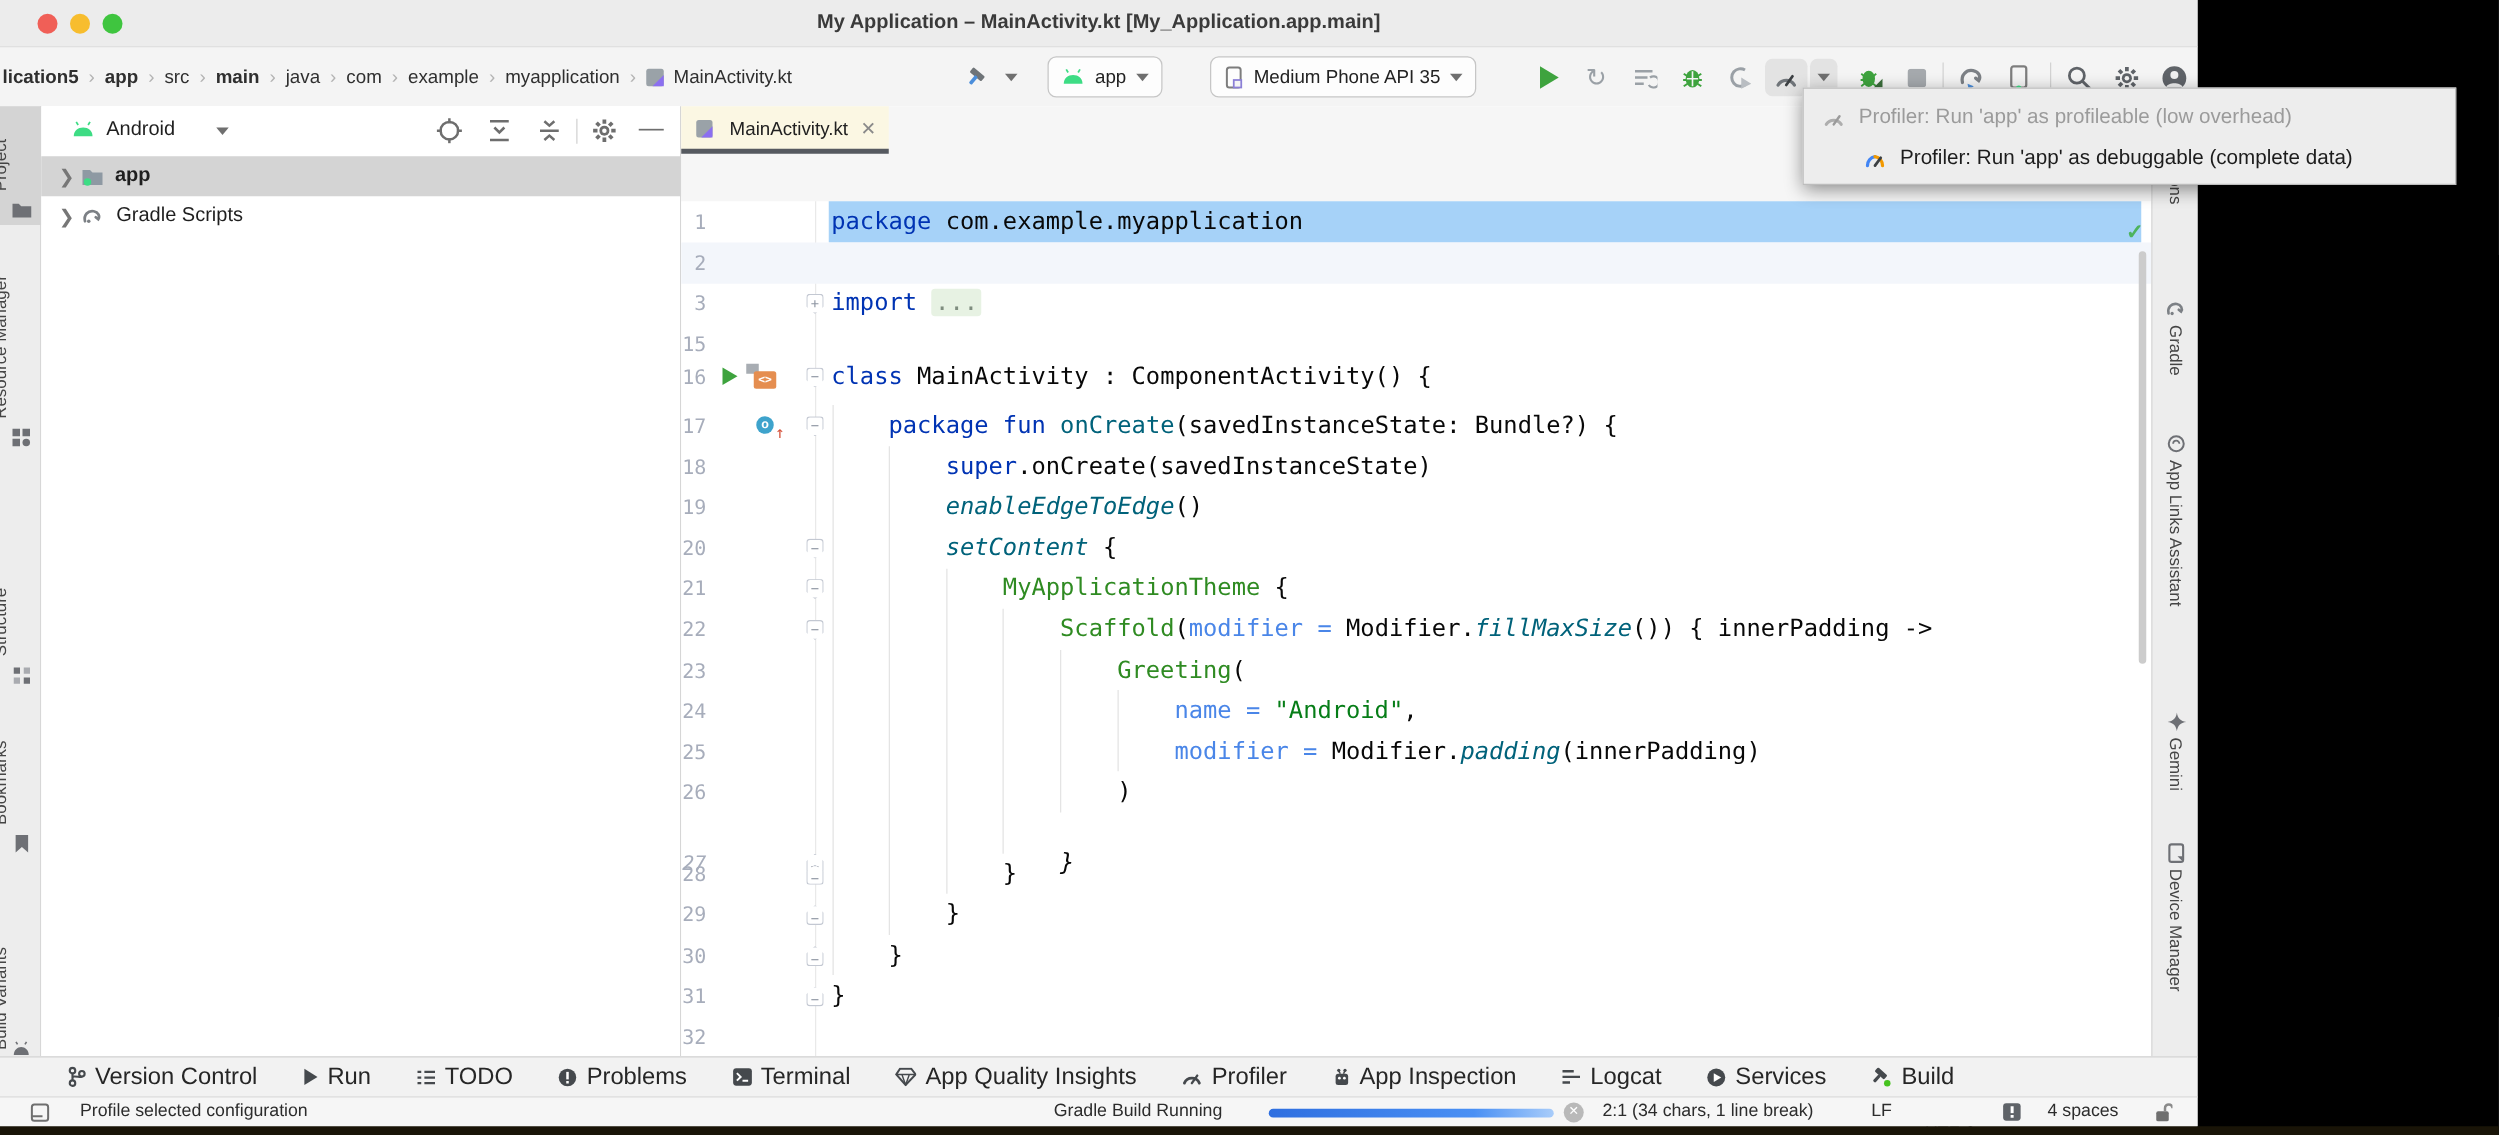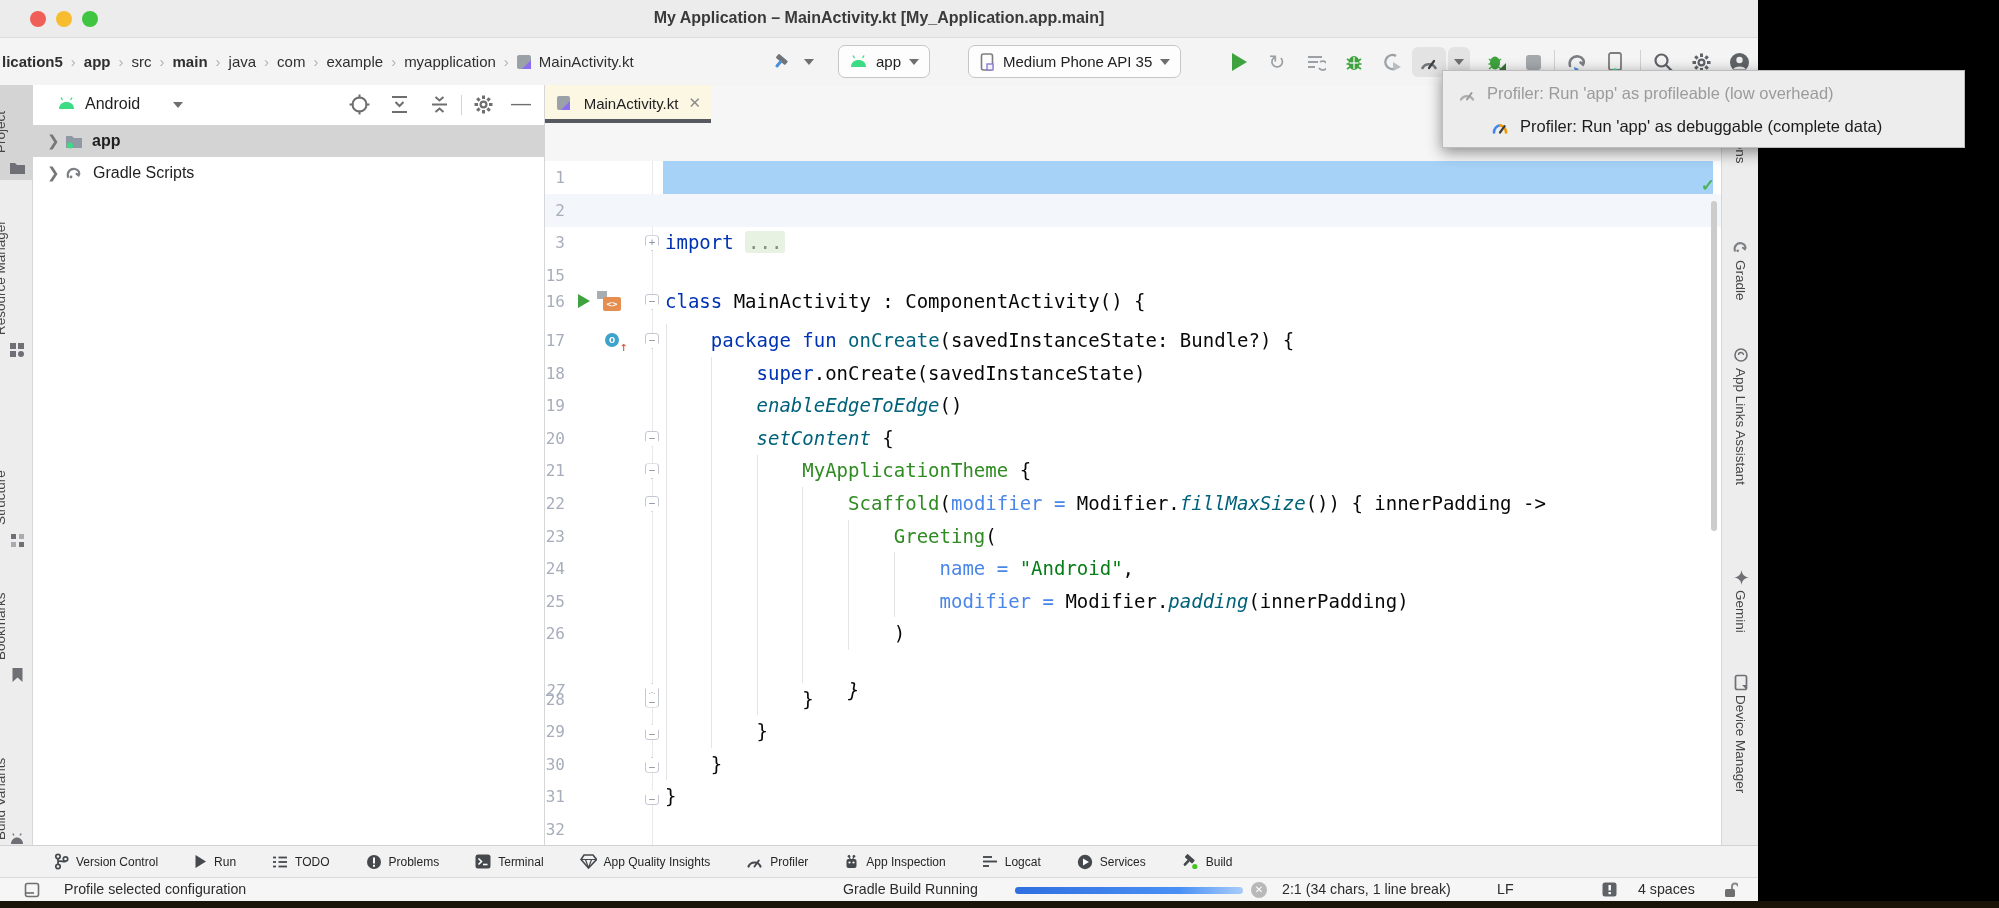--- a/index.html
+++ b/index.html
@@ -88,21 +88,21 @@
                    font:bold 9px "DejaVu Sans Mono",monospace; text-align:center; line-height:14px; border-radius:2px; }
   .overrideic { position:absolute; left:60px; top:8px; width:24px; height:16px; }
   .overrideic .oc { position:absolute; left:0; top:1px; width:14px; height:14px; border-radius:50%; background:#3ea3cc; color:#fff; font:bold 10px "Liberation Sans",sans-serif; text-align:center; line-height:14px; }
   .overrideic .ar { position:absolute; left:15px; top:-2px; color:#d6533c; font-size:13px; }
   .echeck { position:absolute; right:6px; top:90px; color:#4db35c; font-size:17px; font-weight:bold; z-index:3; }
   .escroll { position:absolute; right:4px; top:116px; width:6px; height:330px; background:#cccccc; border-radius:3px; z-index:3; }
 
   
   .bottombar { position:absolute; left:0; top:845px; width:1758px; height:32px; background:#f2f2f2; border-top:1px solid #d2d2d2;
                display:flex; align-items:center; gap:36px; padding-left:54px; }
-  .bitem { display:flex; align-items:center; gap:7px; font-size:12px; color:#262626; white-space:nowrap; }
+  .bitem { display:flex; align-items:center; gap:7px; font-size:19px; color:#262626; white-space:nowrap; }
   .statusbar { position:absolute; left:0; top:877px; width:1758px; height:24px; background:#f6f6f6; border-top:1px solid #dadada; font-size:14.2px; color:#2c2c2c; }
   .st { position:absolute; top:3px; white-space:nowrap; }
   .progress { position:absolute; left:1015px; top:9px; width:228px; height:7px; border-radius:4px;
               background:linear-gradient(90deg,#2f6fe0 0%,#4a90f4 72%,#a8ccfa 100%); }
   .cancel { position:absolute; left:1251px; top:4px; width:16px; height:16px; border-radius:50%; background:#b9b9b9; color:#fff;
             font-size:10px; line-height:16px; text-align:center; }
   .dockstrip { position:absolute; left:0; top:901px; width:1999px; height:7px; background:#191407; }
 
   svg { display:block; }
   .icw { display:inline-flex; align-items:center; justify-content:center; }
@@ -449,20 +449,21 @@
             <div class="iguide" style="left: 120.5px; top: 163px; height: 456px;"></div>
             <div class="iguide" style="left: 166px; top: 196px; height: 391px;"></div>
             <div class="iguide" style="left: 211.5px; top: 294px; height: 260px;"></div>
             <div class="iguide" style="left: 257px; top: 326px; height: 196px;"></div>
             <div class="iguide" style="left: 303px; top: 359px; height: 130px;"></div>
             <div class="iguide" style="left: 348.5px; top: 391px; height: 65px;"></div>
           </div>
         <div id="code-lines">
             <div class="crow sel" style="top: 0px;">
               <span class="lnum">1</span>
+              <span class="code"><span class="tk-kw">package</span><span class="tk-pl"> com.example.myapplication</span></span>
             </div>
             <div class="crow caret" style="top: 32.6px;">
               <span class="lnum">2</span>
               <span class="code"></span>
             </div>
             <div class="crow" style="top: 65.2px;">
               <span class="lnum">3</span>
               <span class="foldm begin">+</span>
               <span class="code"><span class="tk-kw">import</span><span class="tk-pl"> </span><span class="tk-fold">...</span></span>
             </div>

